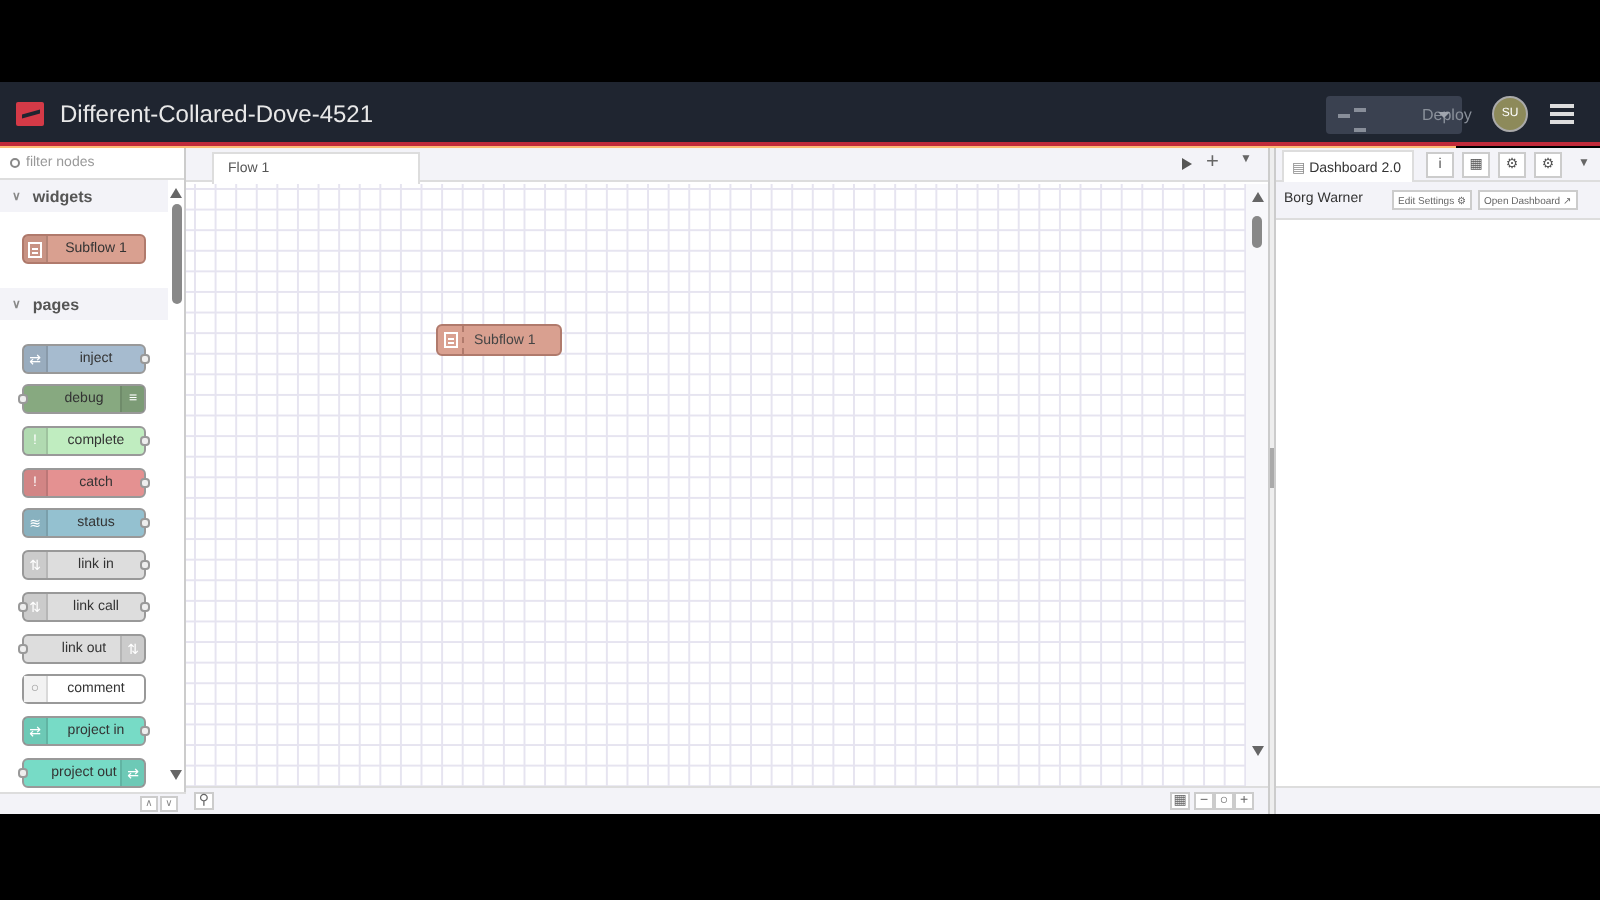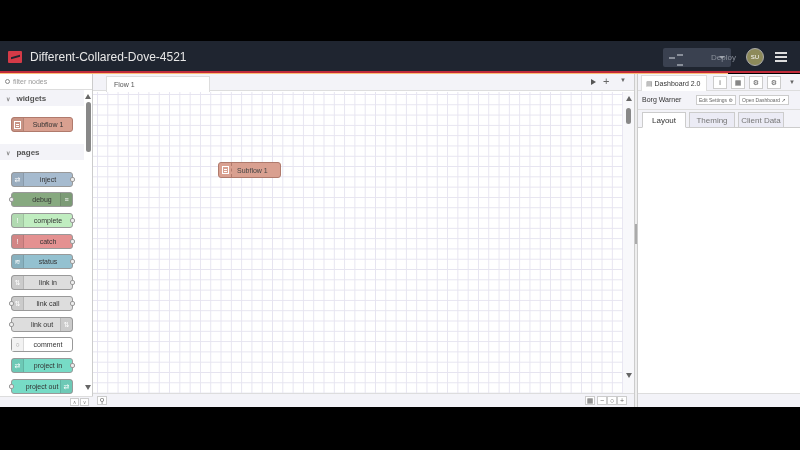--- a/index.html
+++ b/index.html
@@ -228,20 +228,15 @@
       <span class="sb-ib" style="left:93px;">▦</span>
       <span class="sb-ib" style="left:111px;">⚙</span>
       <span class="sb-ib" style="left:129px;">⚙</span>
       <span class="tab-ctrl" style="left:151px;top:5px;font-size:6px;">▼</span>
     </div>
     <div class="sb-bar">
       <span class="user">Borg Warner</span>
       <span class="mini-btn" style="left:58px;"><span>Edit Settings</span> ⚙</span>
       <span class="mini-btn" style="left:101px;"><span>Open Dashboard</span> ↗</span>
     </div>
-    <div class="sub-tabs">
-      <div class="sub-tab active" style="left:4px;width:44px;">Layout</div>
-      <div class="sub-tab" style="left:51px;width:46px;">Theming</div>
-      <div class="sub-tab" style="left:100px;width:46px;">Client Data</div>
-    </div>
     <div class="sb-footer"></div>
   </div>
 </div>
 
 </body></html>

